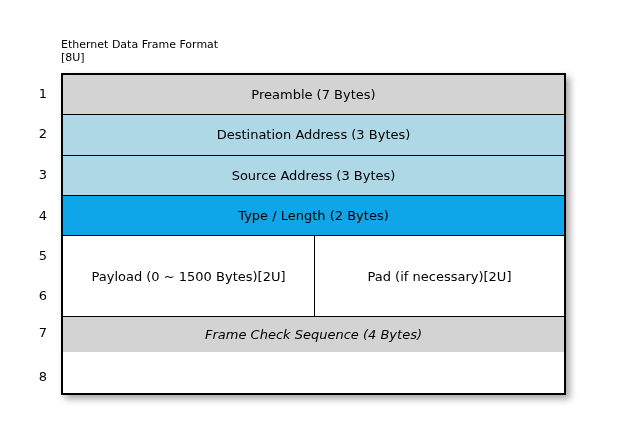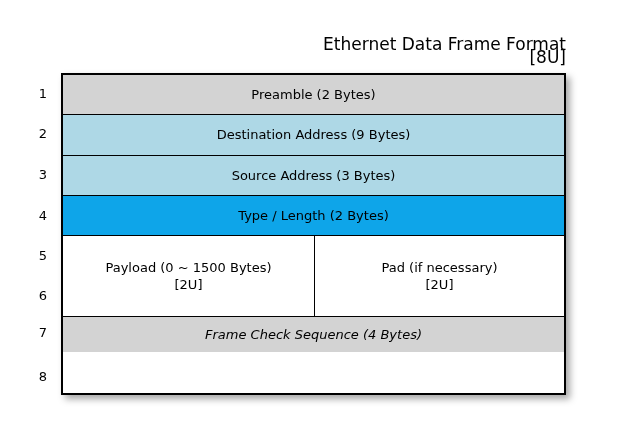--- a/index.html
+++ b/index.html
@@ -15,22 +15,22 @@
     color: #000000;
     overflow: hidden;
   }
 
   
   #diagram-title {
     position: absolute;
     left: 61px;
     top: 38px;
     width: 505px;
-    text-align: right;
-    font-size: 17px;
+    text-align: left;
+    font-size: 11px;
     line-height: 13px;
     letter-spacing: 0px;
     color: #000000;
     white-space: nowrap;
   }
   #diagram-title .title-main { display: block; }
   #diagram-title .title-sub  { display: block; }
 
   
   #row-numbers {
@@ -76,21 +76,21 @@
 
   .cell-gray   { background: #d3d3d3; }
   .cell-blue   { background: #aed8e6; }
   .cell-yellow { background: #0ea5e9; }
   .cell-white  { background: #ffffff; }
 
   .frame-row.split { padding: 0; }
   .split-cell {
     box-sizing: border-box;
     display: flex;
-    flex-direction: column;
+    flex-direction: row;
     align-items: center;
     justify-content: center;
     text-align: center;
     height: 100%;
     font-size: 13px;
     line-height: 17px;
   }
   .split-cell.left  { width: 252px; border-right: 1px solid #000000; }
   .split-cell.right { width: 249px; }
   .split-cell .sub-tag { display: block; }
@@ -115,26 +115,26 @@
   <span class="row-number" style="top:136px;">4</span>
   <span class="row-number" style="top:176px;">5</span>
   <span class="row-number" style="top:216px;">6</span>
   <span class="row-number" style="top:253px;">7</span>
   <span class="row-number" style="top:297px;">8</span>
 </div>
 
 <div id="frame-table">
 
   <div class="frame-row cell-gray row-h-40">
-    <span>Preamble (2 Bytes)</span>
+    <span>Preamble (7 Bytes)</span>
   </div>
 
 
   <div class="frame-row cell-blue row-h-41">
-    <span>Destination Address (9 Bytes)</span>
+    <span>Destination Address (3 Bytes)</span>
   </div>
 
   <div class="frame-row cell-blue row-h-40">
     <span>Source Address (3 Bytes)</span>
   </div>
 
   <div class="frame-row cell-yellow row-h-40">
     <span>Type / Length (2 Bytes)</span>
   </div>
 

